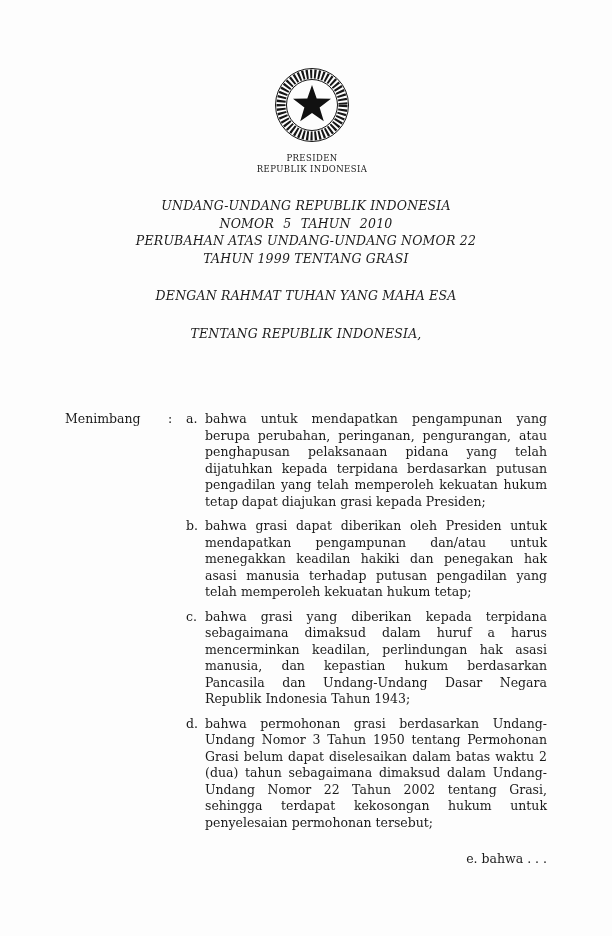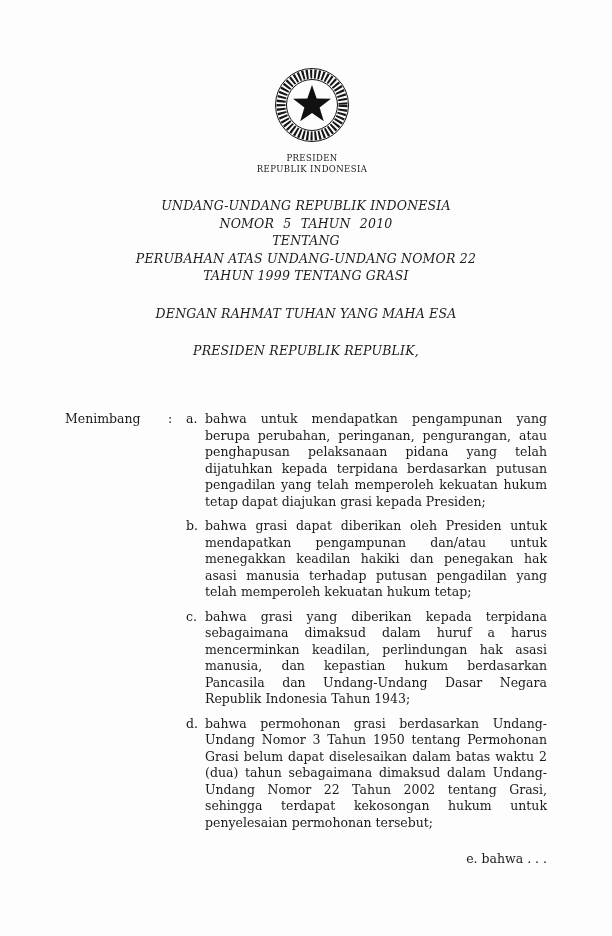--- a/index.html
+++ b/index.html
@@ -98,25 +98,24 @@
     </svg>
     <div class="org">
       <div>PRESIDEN</div>
       <div>REPUBLIK INDONESIA</div>
     </div>
   </header>
 
   <section class="title-block">
     <div>UNDANG-UNDANG REPUBLIK INDONESIA</div>
     <div class="number-line">NOMOR 5 TAHUN 2010</div>
-    <div>TENTANG</div>
     <div>PERUBAHAN ATAS UNDANG-UNDANG NOMOR 22</div>
     <div>TAHUN 1999 TENTANG GRASI</div>
     <div class="invocation">DENGAN RAHMAT TUHAN YANG MAHA ESA</div>
-    <div class="issuer">PRESIDEN REPUBLIK REPUBLIK,</div>
+    <div class="issuer">TENTANG REPUBLIK INDONESIA,</div>
   </section>
 
   <section class="considerations">
     <div class="cons-label">Menimbang</div>
     <div class="cons-colon">:</div>
     <div class="cons-items">
 
       <div class="cons-item">
         <span class="item-letter">a.</span>
         <div class="item-text">bahwa untuk mendapatkan pengampunan yang berupa perubahan, peringanan, pengurangan, atau penghapusan pelaksanaan pidana yang telah dijatuhkan kepada terpidana berdasarkan putusan pengadilan yang telah memperoleh kekuatan hukum tetap dapat diajukan grasi kepada Presiden;</div>

